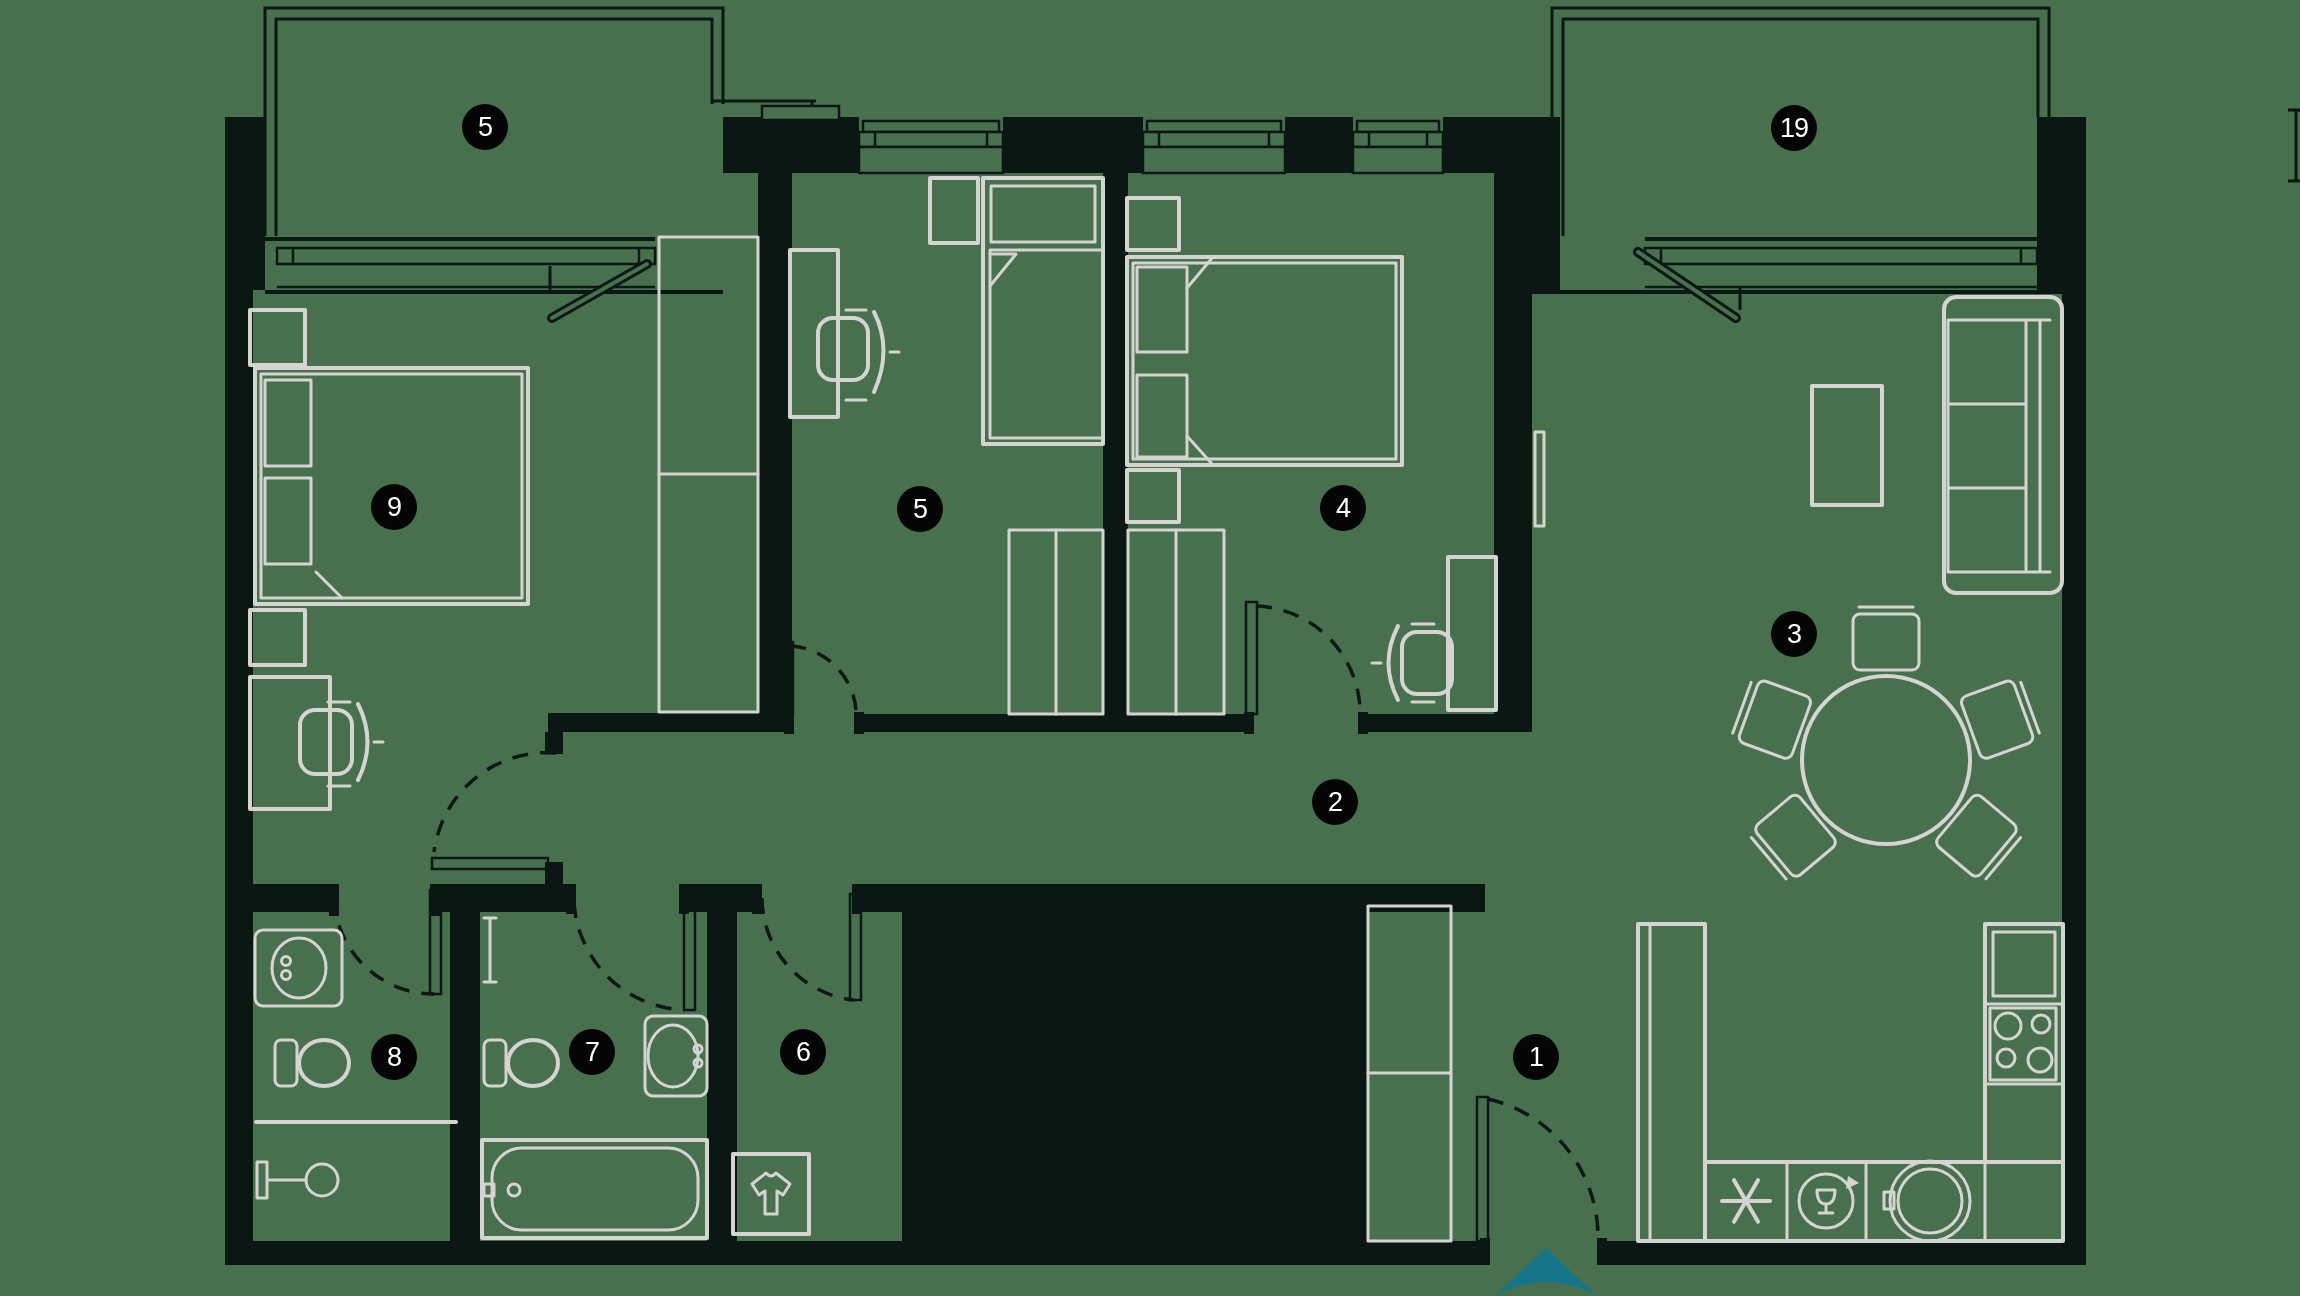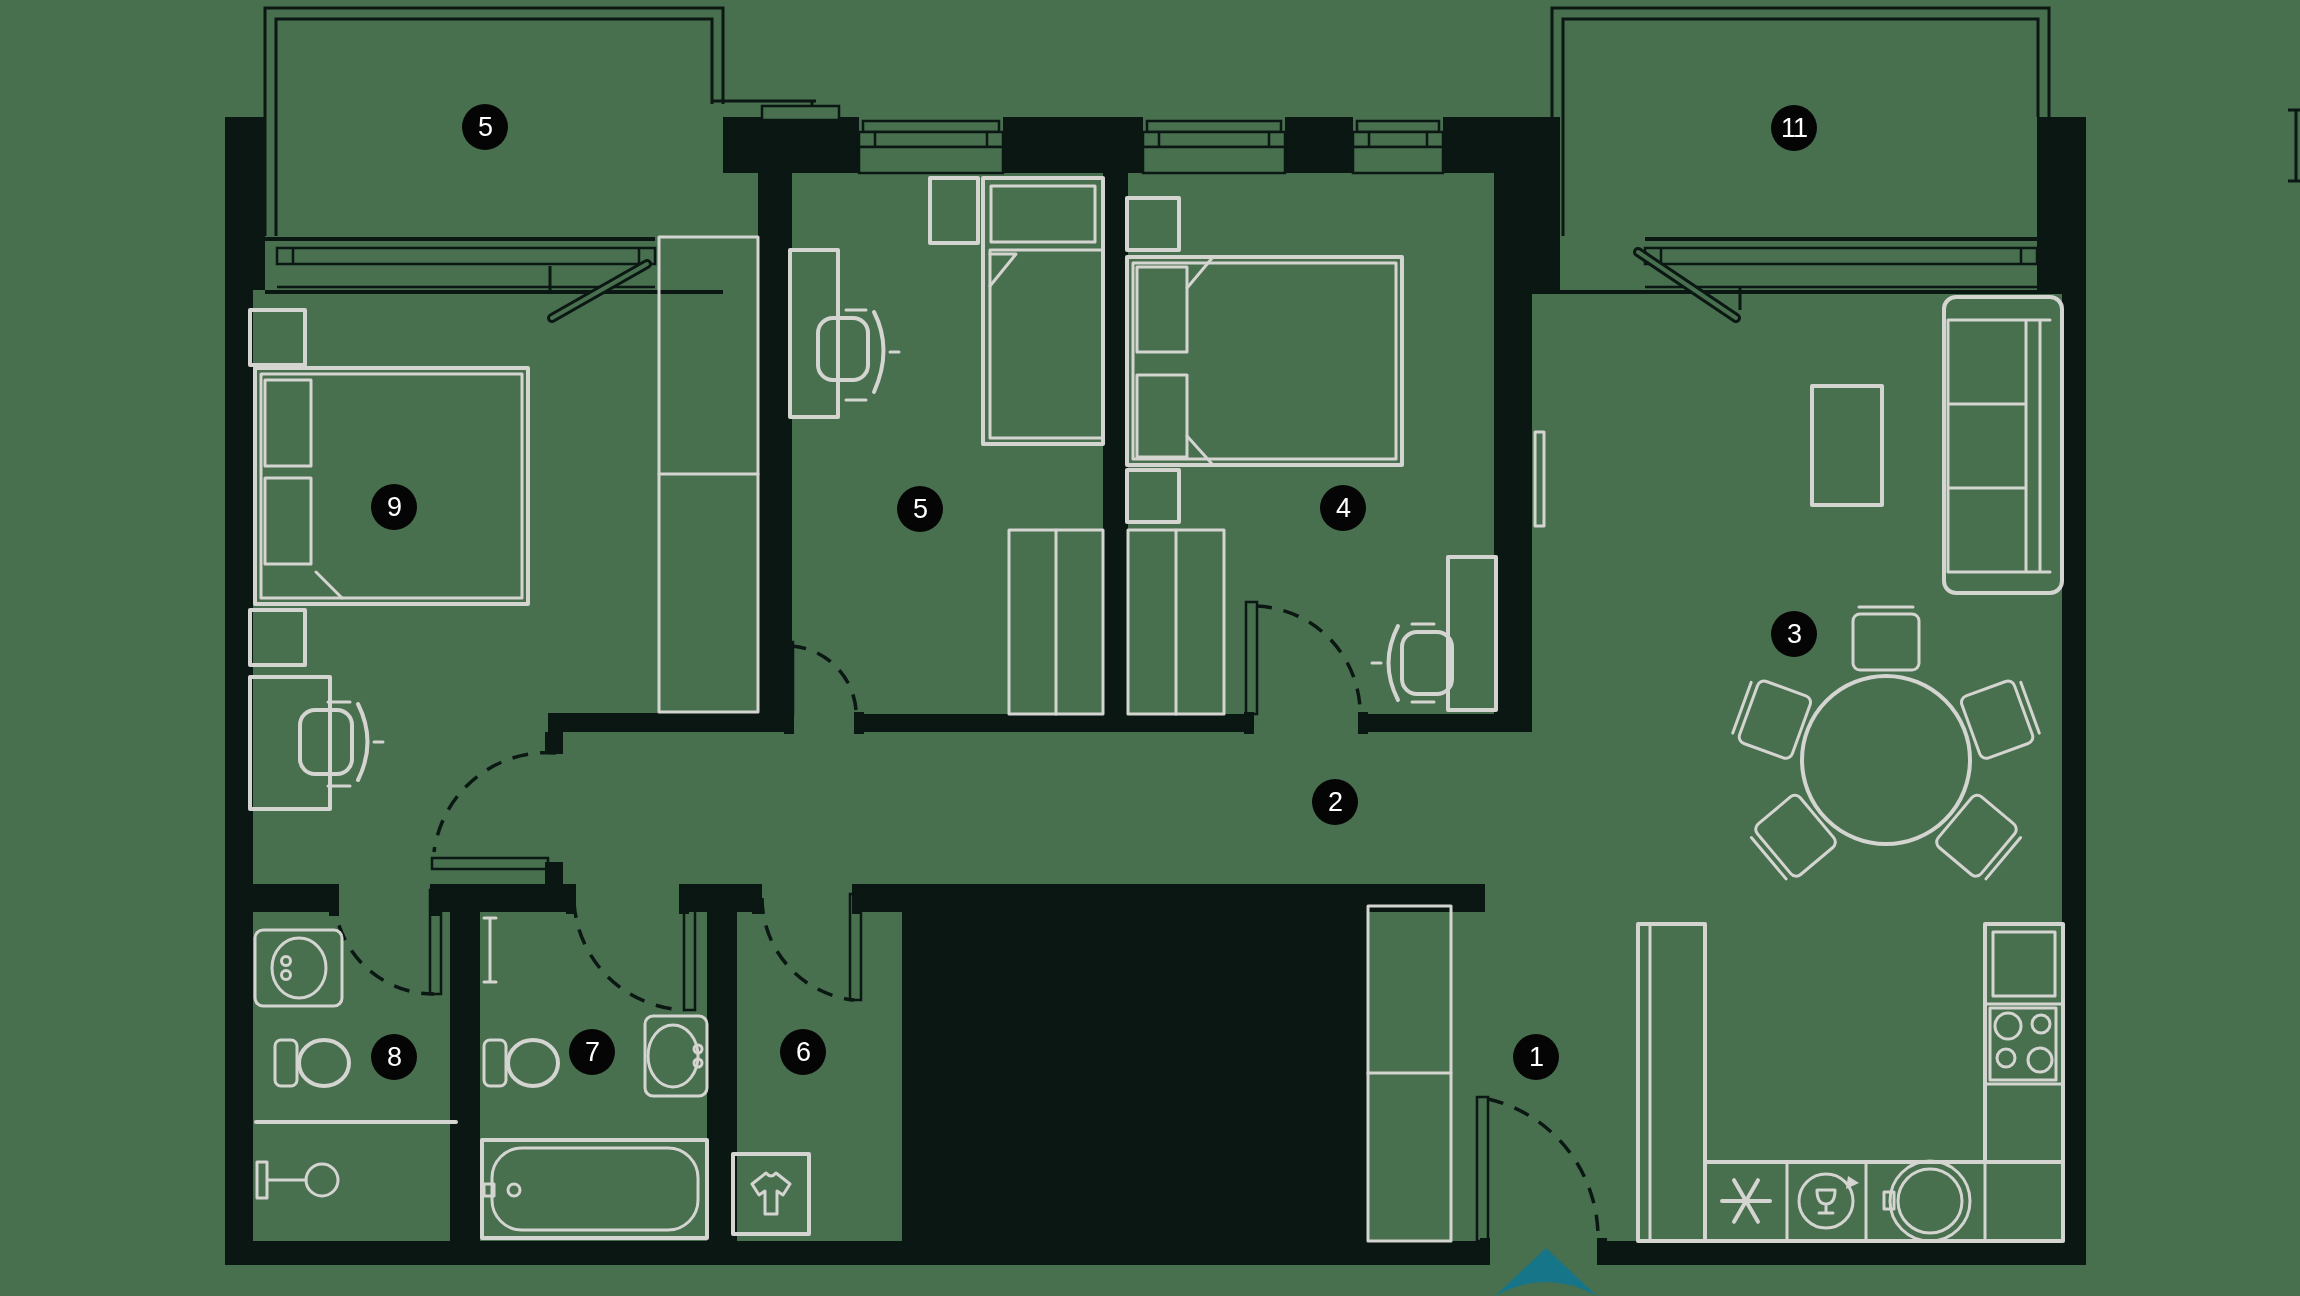--- a/index.html
+++ b/index.html
@@ -352,15 +352,15 @@
   <div class="badge" style="left:371px;top:1034px">
       <span>8</span>
     </div>
   <div class="badge" style="left:371px;top:484px">
       <span>9</span>
     </div>
   <div class="badge" style="left:462px;top:104px">
       <span>5</span>
     </div>
   <div class="badge" style="left:1771px;top:105px">
-      <span>11</span>
+      <span>19</span>
     </div>
 </div>
 
 </body></html>

